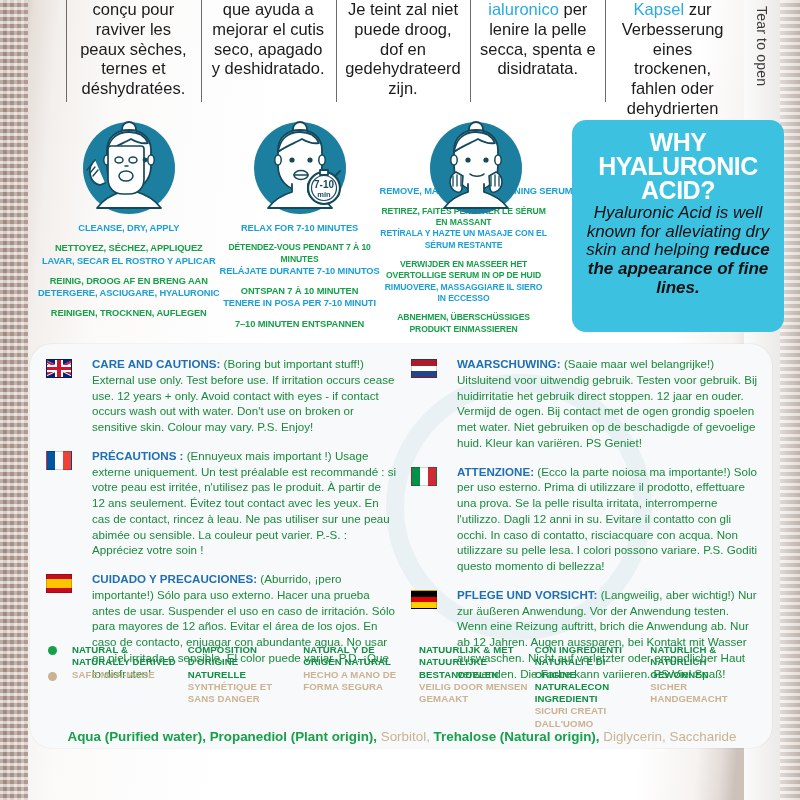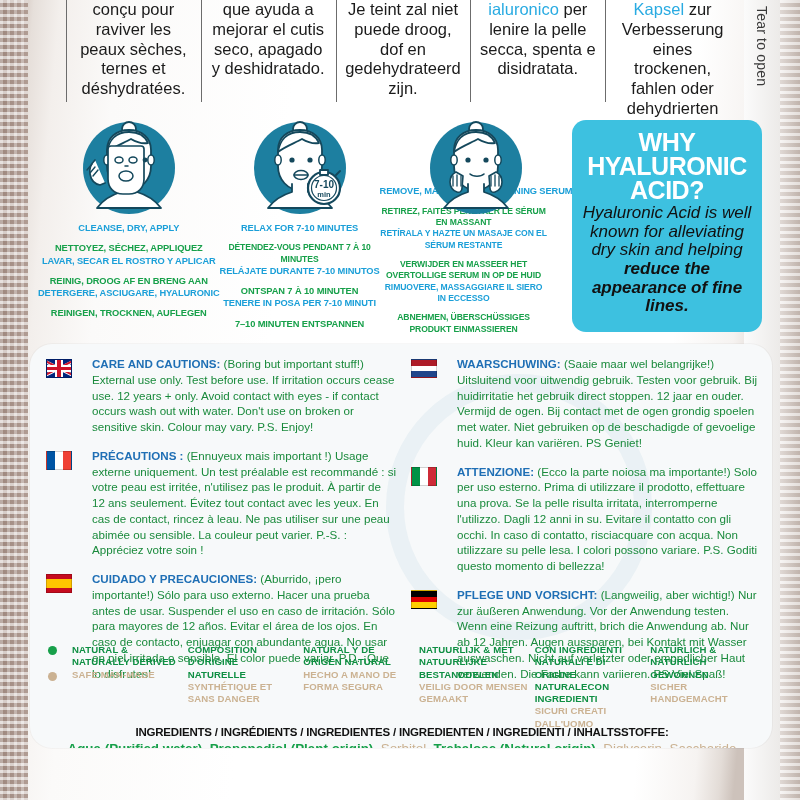--- a/index.html
+++ b/index.html
@@ -38,21 +38,21 @@
   .icon-wrap{width:112px;height:100px;position:relative;}
   .circ{position:absolute;left:10px;top:2px;width:92px;height:92px;border-radius:50%;background:#1d7fa0;}
   .figsvg{position:absolute;left:0;top:0;}
   .lines{margin-top:2px;text-align:center;line-height:1.32;}
   .lines div{font-size:9.3px;font-weight:bold;letter-spacing:-.1px;white-space:nowrap;}
   .lines div.sm{font-size:8.6px;white-space:normal;max-width:168px;}
   .cblue{color:#1b9fd8;}
   .cgreen{color:#17a04a;margin-top:8px;}
 
   
-  .why{position:absolute;left:572px;top:120px;width:190px;height:212px;border-radius:14px;background:#3dc1e0;
+  .why{position:absolute;left:572px;top:120px;width:212px;height:212px;border-radius:14px;background:#3dc1e0;
        padding:8px 10px 0;box-sizing:border-box;text-align:center;overflow:hidden;}
   .why h2{margin:2px 0 2px;font-size:25px;line-height:.96;color:#fff;font-weight:bold;letter-spacing:-.5px;}
   .why p{margin:0;font-size:17px;line-height:1.1;color:#111;font-style:italic;}
   .why p b{font-weight:bold;}
 
   
   .card{position:absolute;left:30px;top:344px;width:742px;height:404px;border-radius:22px;
         background:#f7f9fa;box-shadow:0 0 0 1px rgba(0,0,0,.03);overflow:hidden;}
   .card:before{content:"";position:absolute;right:120px;top:30px;width:230px;height:230px;border-radius:50%;
         border:18px solid rgba(210,225,235,.35);}
@@ -287,16 +287,15 @@
           <div class="man">SICURI CREATI DALL'UOMO</div>
         </div>
         <div class="lg-col">
           <div class="nat">NATÜRLICH &amp; NATÜRLICH GEWONNEN</div>
           <div class="man">SICHER HANDGEMACHT</div>
         </div>
       </div>
   </div>
 
   <div class="ingr">
-    <div class="ihead">INGREDIENTS / INGRÉDIENTS / INGREDIENTES / INGREDIENTEN / INGREDIENTI / INHALTSSTOFFE:</div>
     <div class="ibody" id="ingrBody"><b>Aqua (Purified water),</b><b> Propanediol (Plant origin),</b><span> Sorbitol,</span><b> Trehalose (Natural origin),</b><span> Diglycerin,</span><span> Saccharide isomerate,</span></div>
   </div>
 </div>
 
 </body></html>

